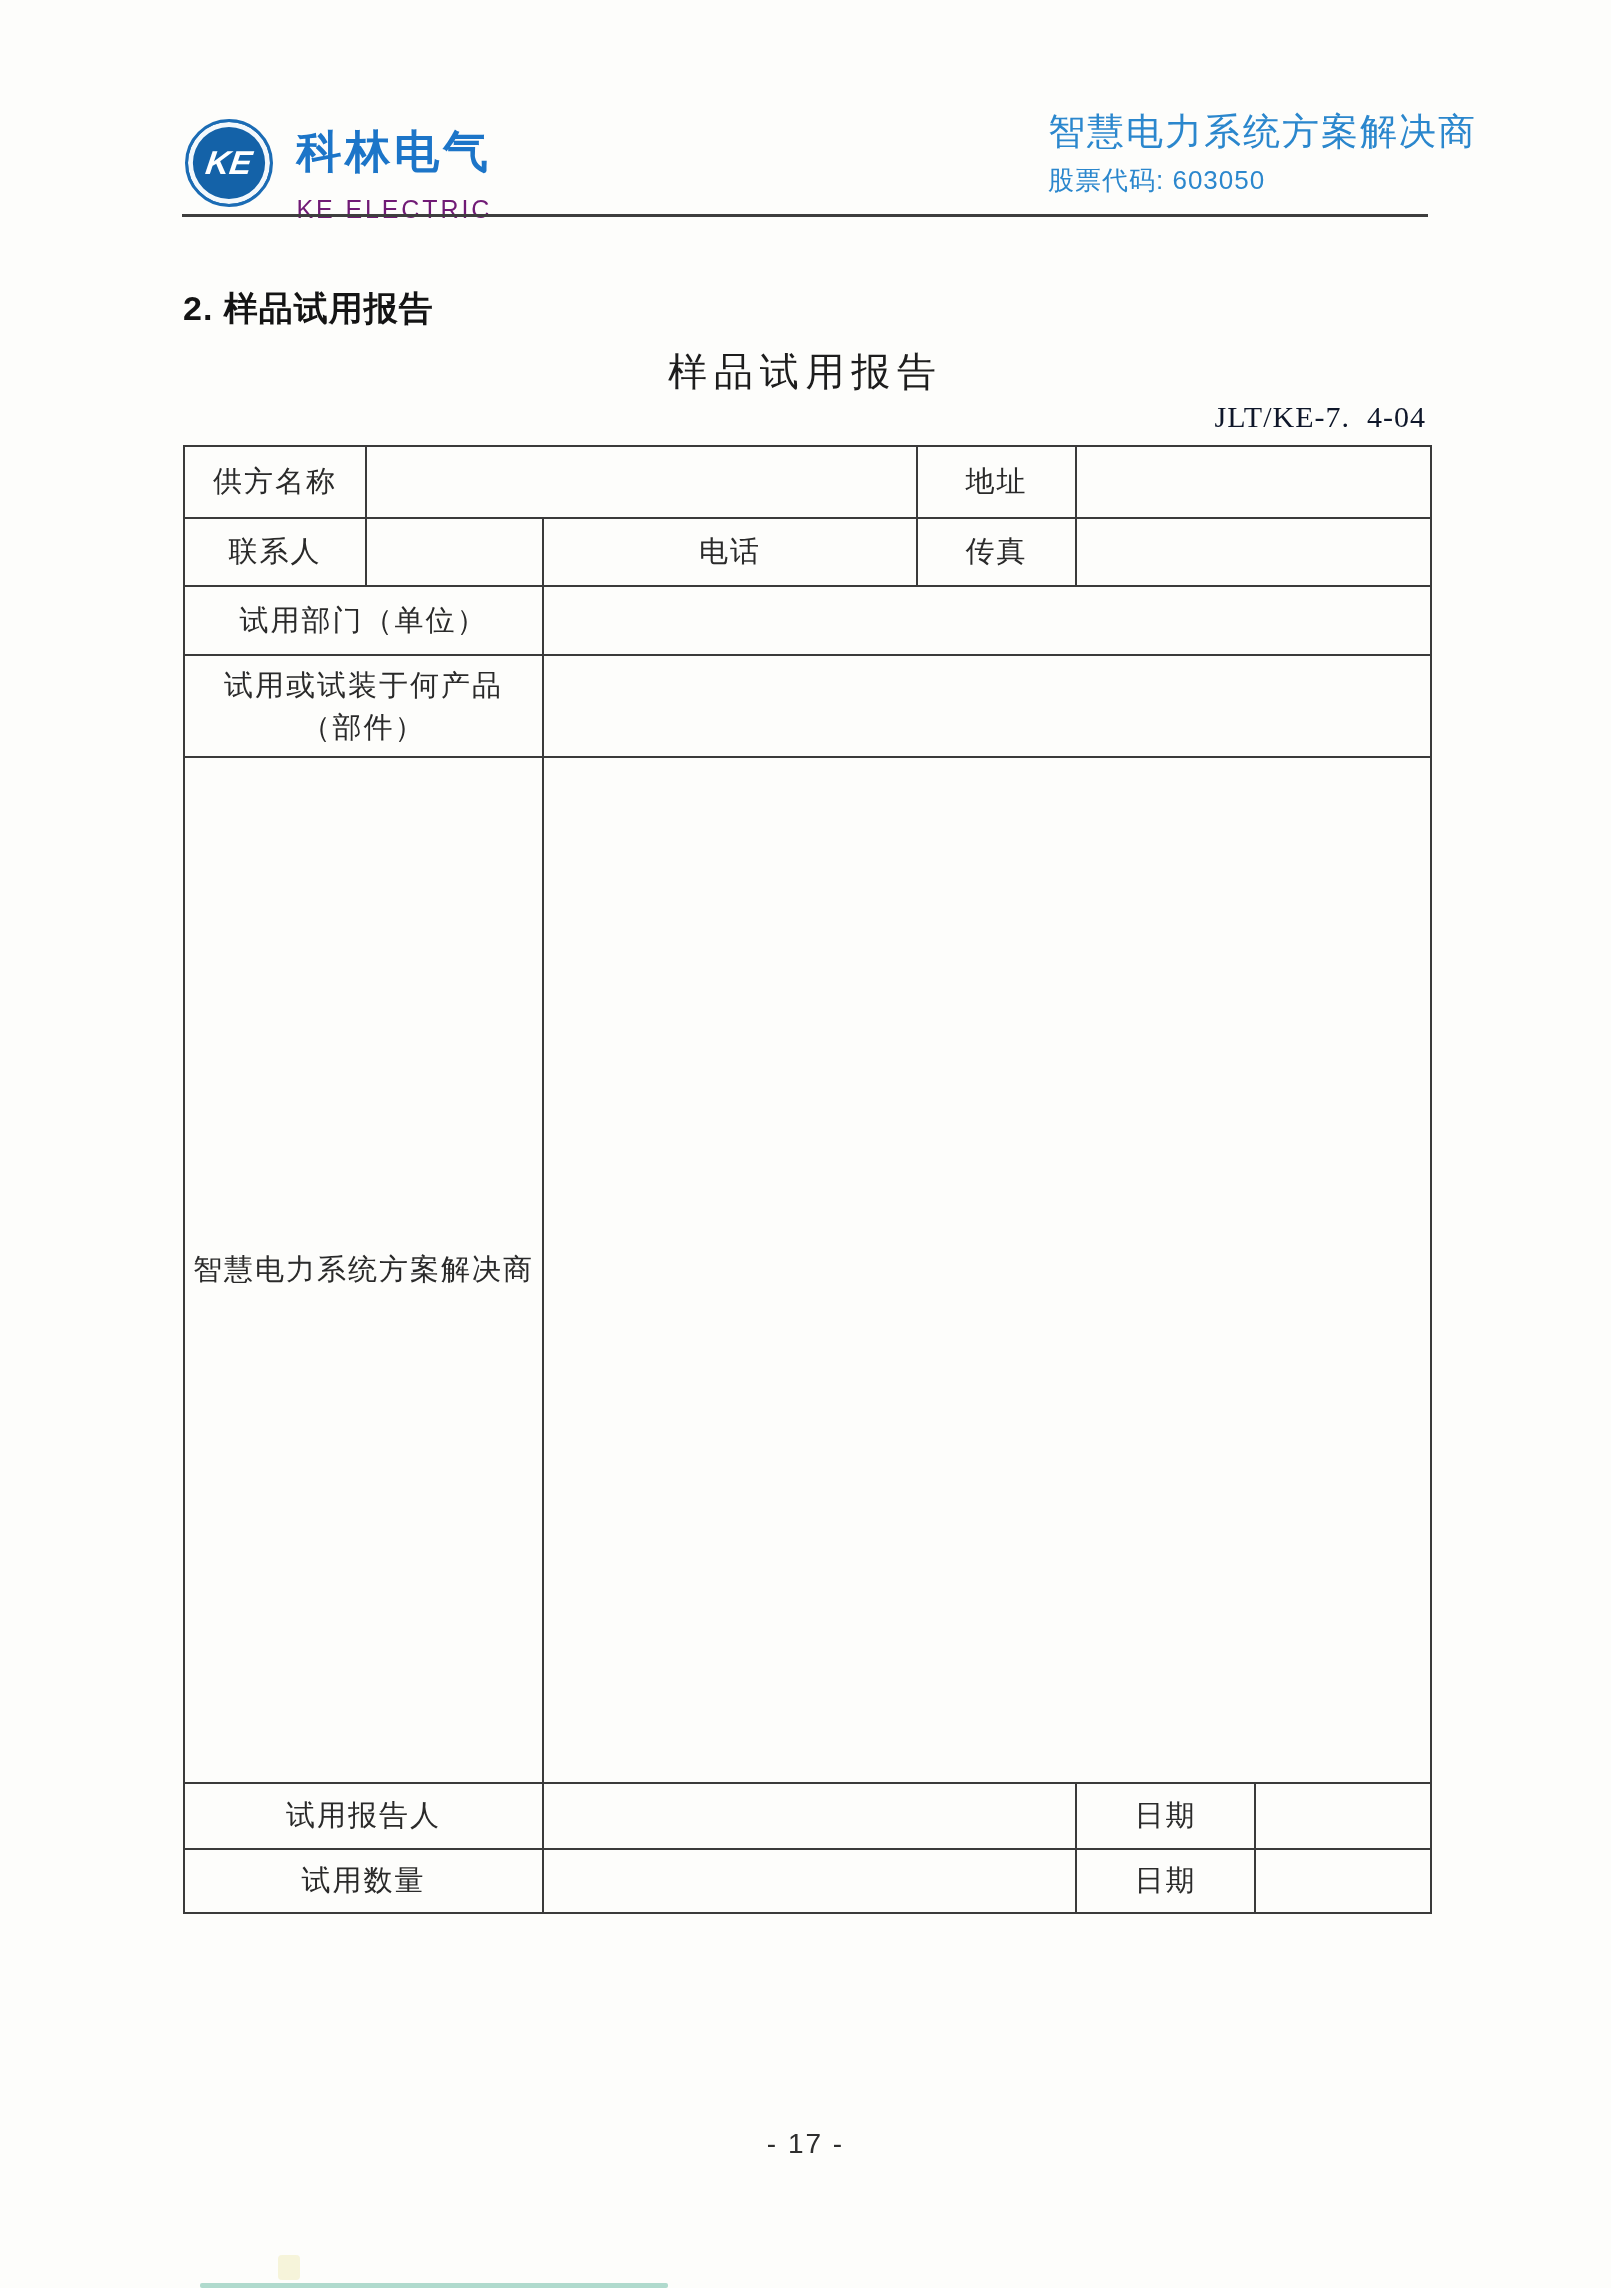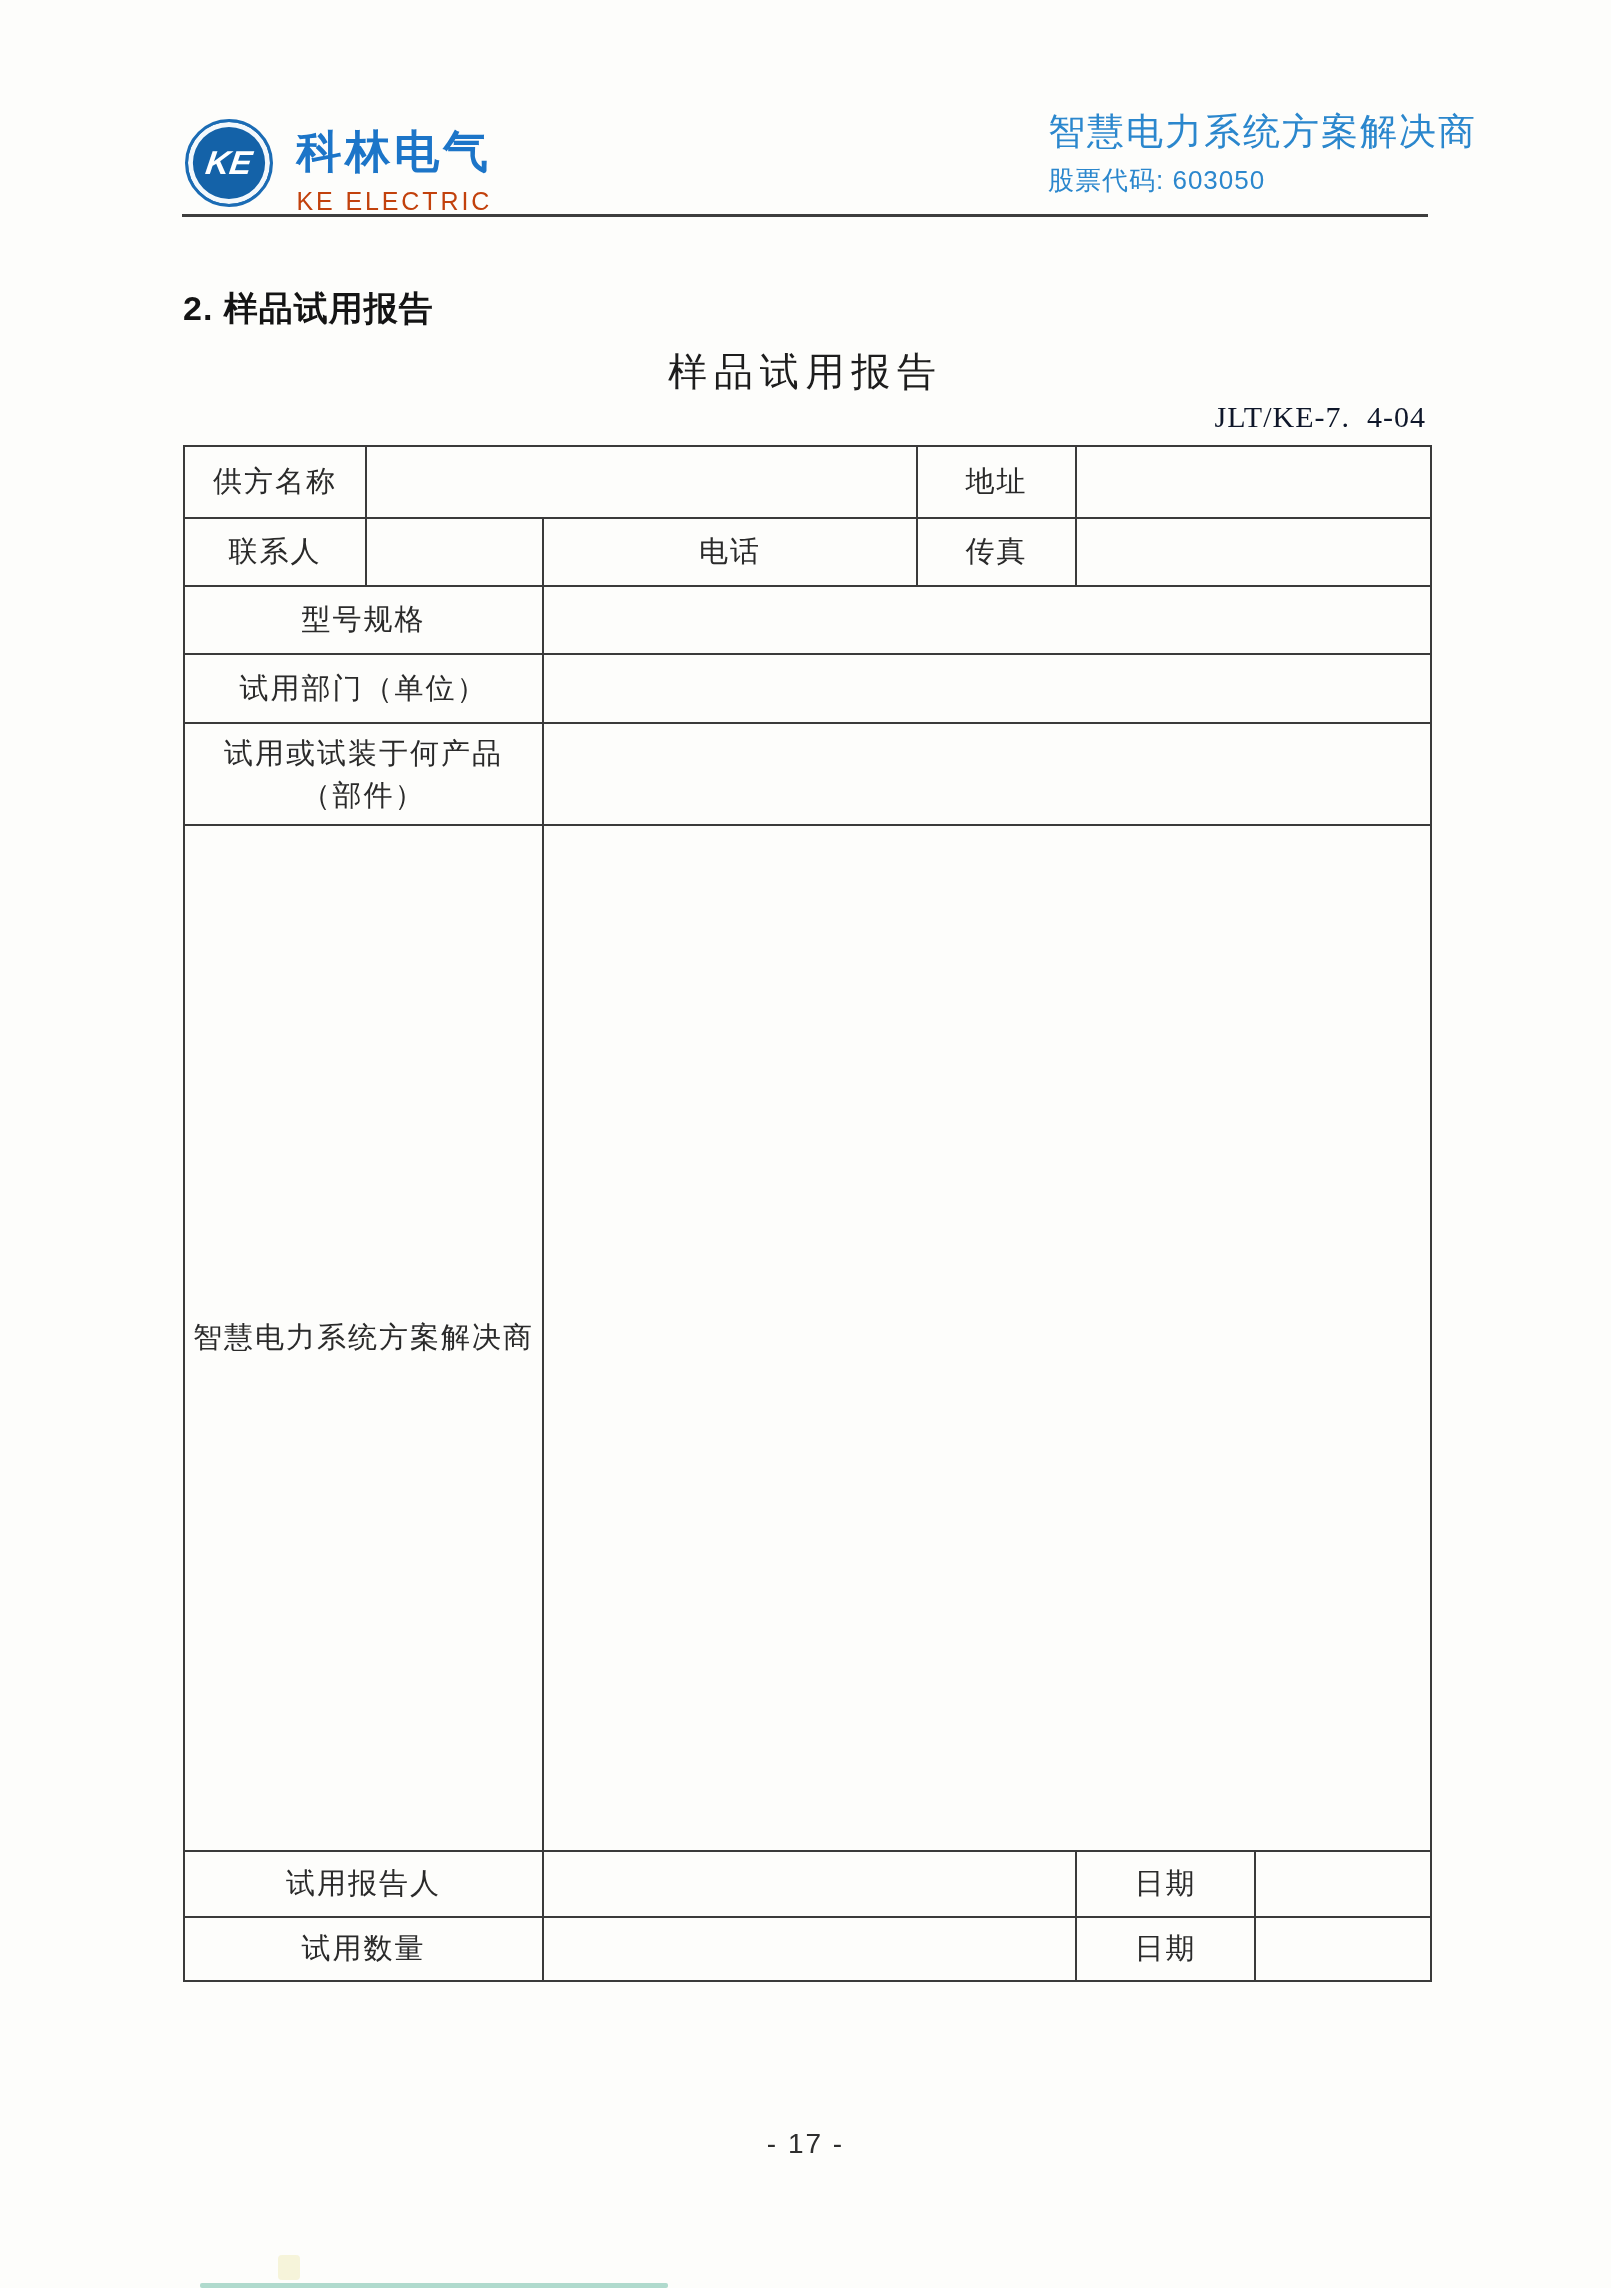--- a/index.html
+++ b/index.html
@@ -23,21 +23,21 @@
   }
   .logo-monogram {
     color:#ffffff; font-weight:bold; font-style:italic;
     font-family:"Liberation Sans", sans-serif;
     font-size:33px; letter-spacing:0px;
     transform:skewX(-8deg);
     user-select:none;
   }
   .brand { margin-left:23.4px; margin-top:9.8px; font-family:"Liberation Sans", sans-serif; }
   .brand-cn { font-size:45px; font-weight:bold; color:#1c75c8; letter-spacing:3.9px; line-height:1; }
-  .brand-en { font-size:25px; color:#c2410c; letter-spacing:2.9px; margin-top:15px; line-height:1; }
+  .brand-en { font-size:25px; color:#701a75; letter-spacing:2.9px; margin-top:23px; line-height:1; }
 
   .header-right { position:absolute; left:1048px; top:111px; font-family:"Liberation Sans", sans-serif; }
   .tagline { font-size:37px; color:#2b87cd; letter-spacing:2px; line-height:1.15; }
   .stock { font-size:26px; color:#2b87cd; letter-spacing:1px; margin-top:9.8px; }
 
   .divider { position:absolute; left:182px; top:214px; width:1246px; height:2.9px; background:#3e3e3e; }
 
   
   .section-heading {
     position:absolute; left:183px; top:286px;
@@ -127,24 +127,20 @@
       <td>地址</td>
       <td colspan="2"></td>
     </tr>
     <tr style="height:68px">
       <td>联系人</td>
       <td></td>
       <td>电话</td>
       <td>传真</td>
       <td colspan="2"></td>
     </tr>
-    <tr style="height:68px">
-      <td colspan="2">型号规格</td>
-      <td colspan="4"></td>
-    </tr>
     <tr style="height:69px">
       <td colspan="2">试用部门（单位）</td>
       <td colspan="4"></td>
     </tr>
     <tr style="height:81px">
       <td colspan="2" class="two-line">
         <span>试用或试装于何产品</span>
         <span>（部件）</span>
       </td>
       <td colspan="4"></td>

